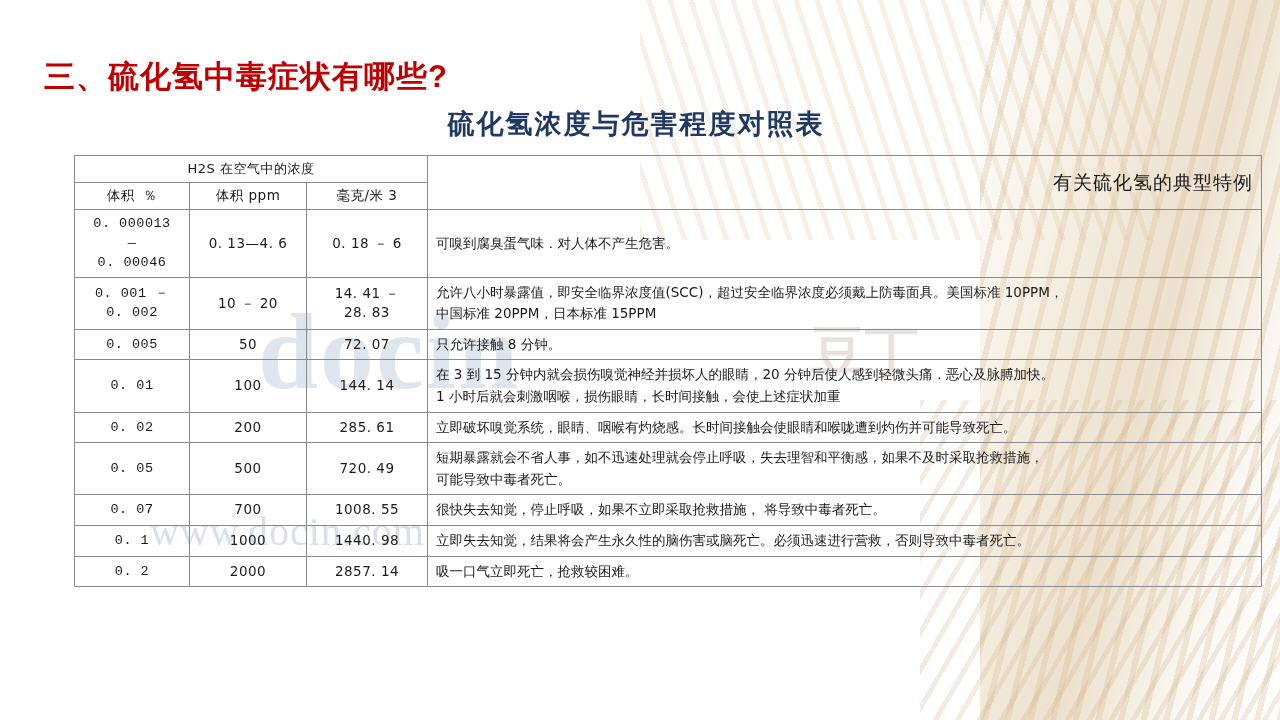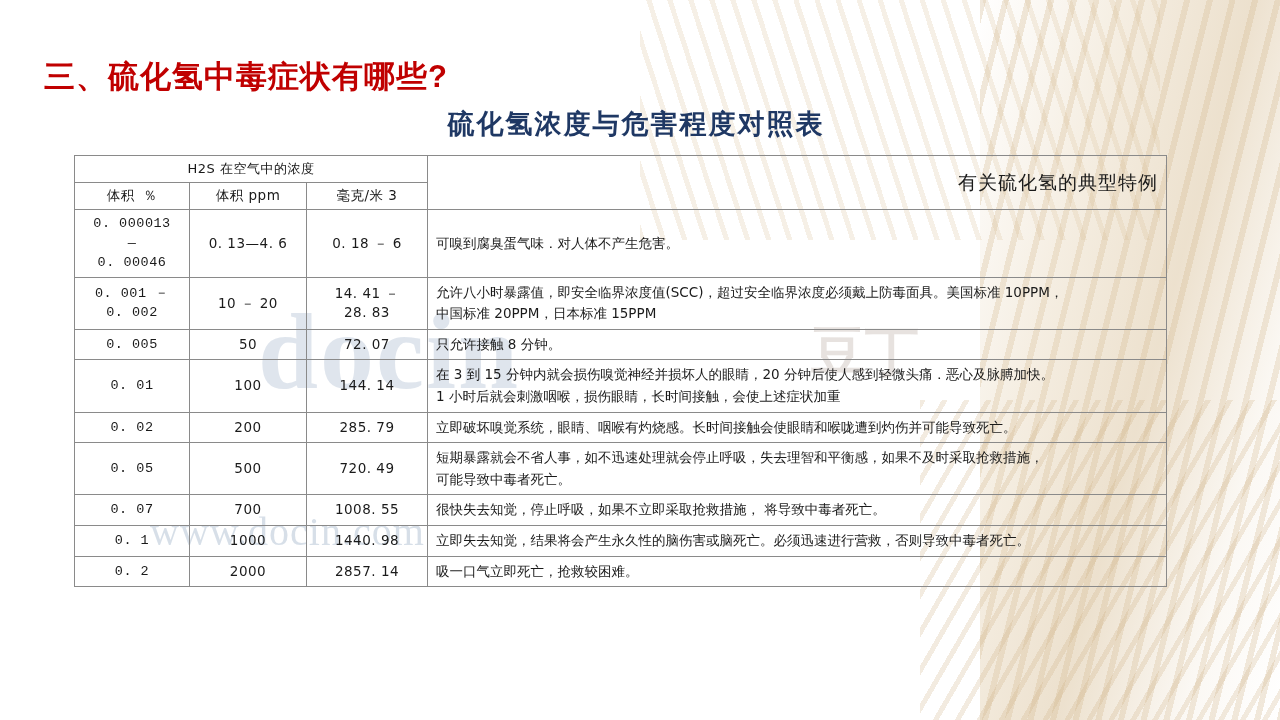--- a/index.html
+++ b/index.html
@@ -113,21 +113,21 @@
     font-weight: bold;
     color: #1f3864;
     letter-spacing: 2px;
   }
 
   
   .table-wrap {
     position: absolute;
     left: 74px;
     top: 155px;
-    width: 1093px;
+    width: 1188px;
   }
   table.hs-table {
     width: 100%;
     border-collapse: collapse;
     font-family: "DejaVu Sans", sans-serif;
     background: transparent;
   }
   table.hs-table td, table.hs-table th {
     border: 1px solid #8a8a8a;
     padding: 4px 8px;
@@ -225,21 +225,21 @@
       <tr>
         <td class="col-num c1">0. 01</td>
         <td class="col-num c2">100</td>
         <td class="col-num c3">144. 14</td>
         <td class="col-desc">在 3 到 15 分钟内就会损伤嗅觉神经并损坏人的眼睛，20 分钟后使人感到轻微头痛．恶心及脉膊加快。
 1 小时后就会刺激咽喉，损伤眼睛，长时间接触，会使上述症状加重</td>
       </tr>
       <tr>
         <td class="col-num c1">0. 02</td>
         <td class="col-num c2">200</td>
-        <td class="col-num c3">285. 79</td>
+        <td class="col-num c3">285. 61</td>
         <td class="col-desc">立即破坏嗅觉系统，眼睛、咽喉有灼烧感。长时间接触会使眼睛和喉咙遭到灼伤并可能导致死亡。</td>
       </tr>
       <tr>
         <td class="col-num c1">0. 05</td>
         <td class="col-num c2">500</td>
         <td class="col-num c3">720. 49</td>
         <td class="col-desc">短期暴露就会不省人事，如不迅速处理就会停止呼吸，失去理智和平衡感，如果不及时采取抢救措施，
 可能导致中毒者死亡。</td>
       </tr>
       <tr>

